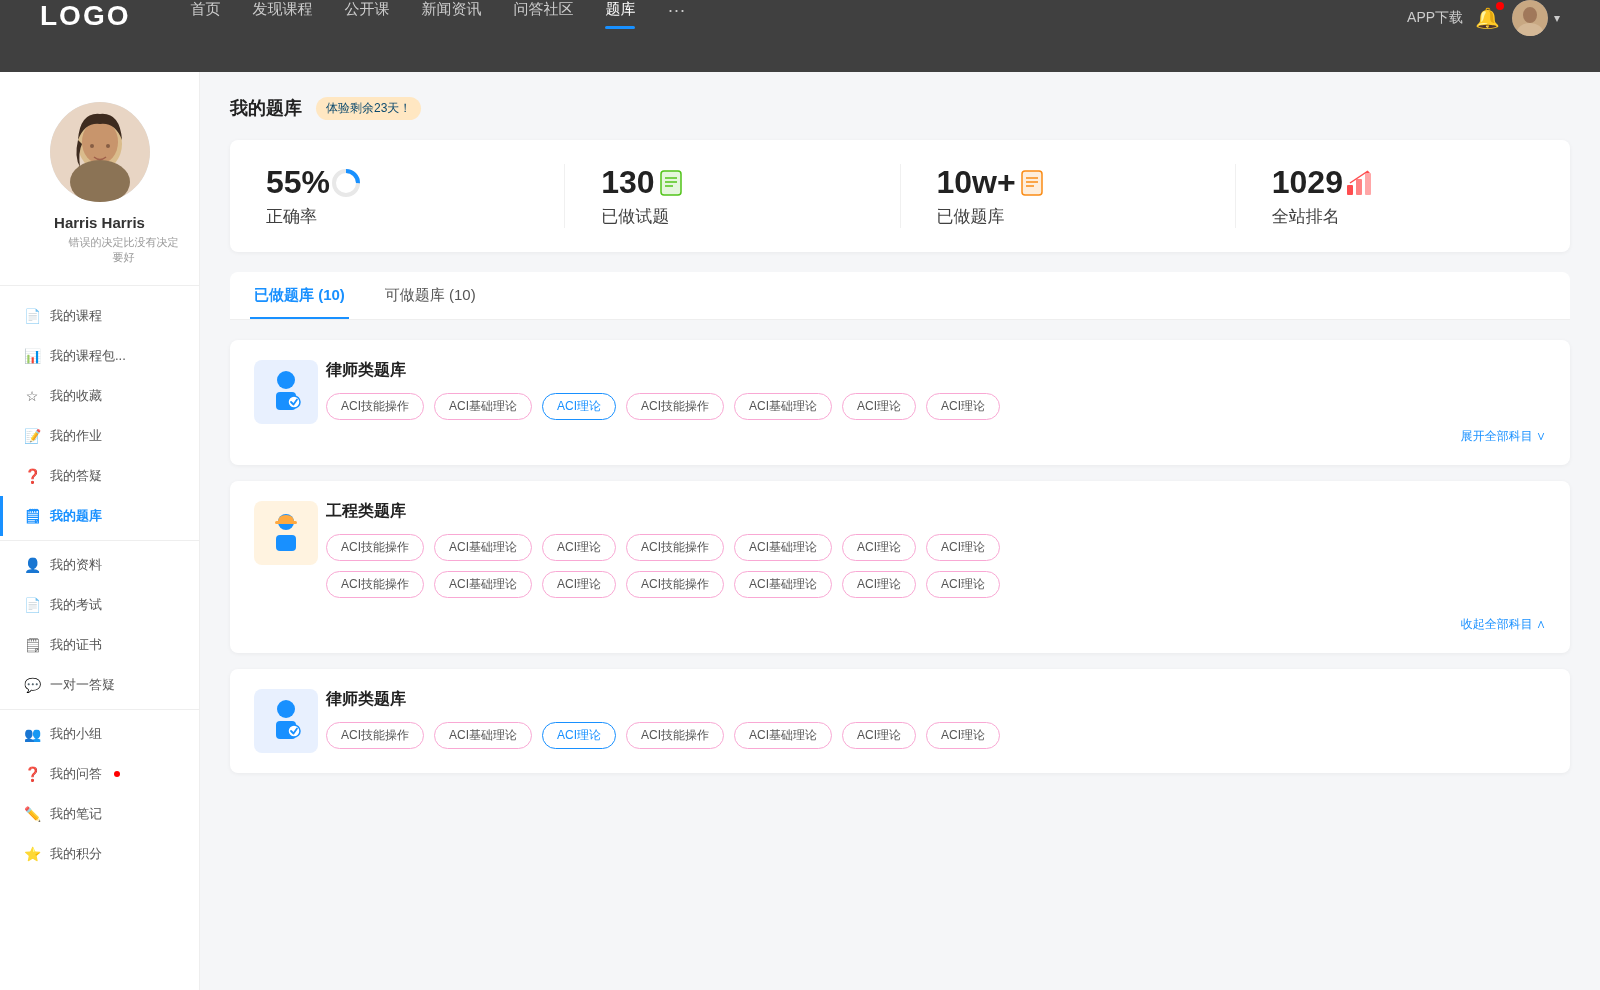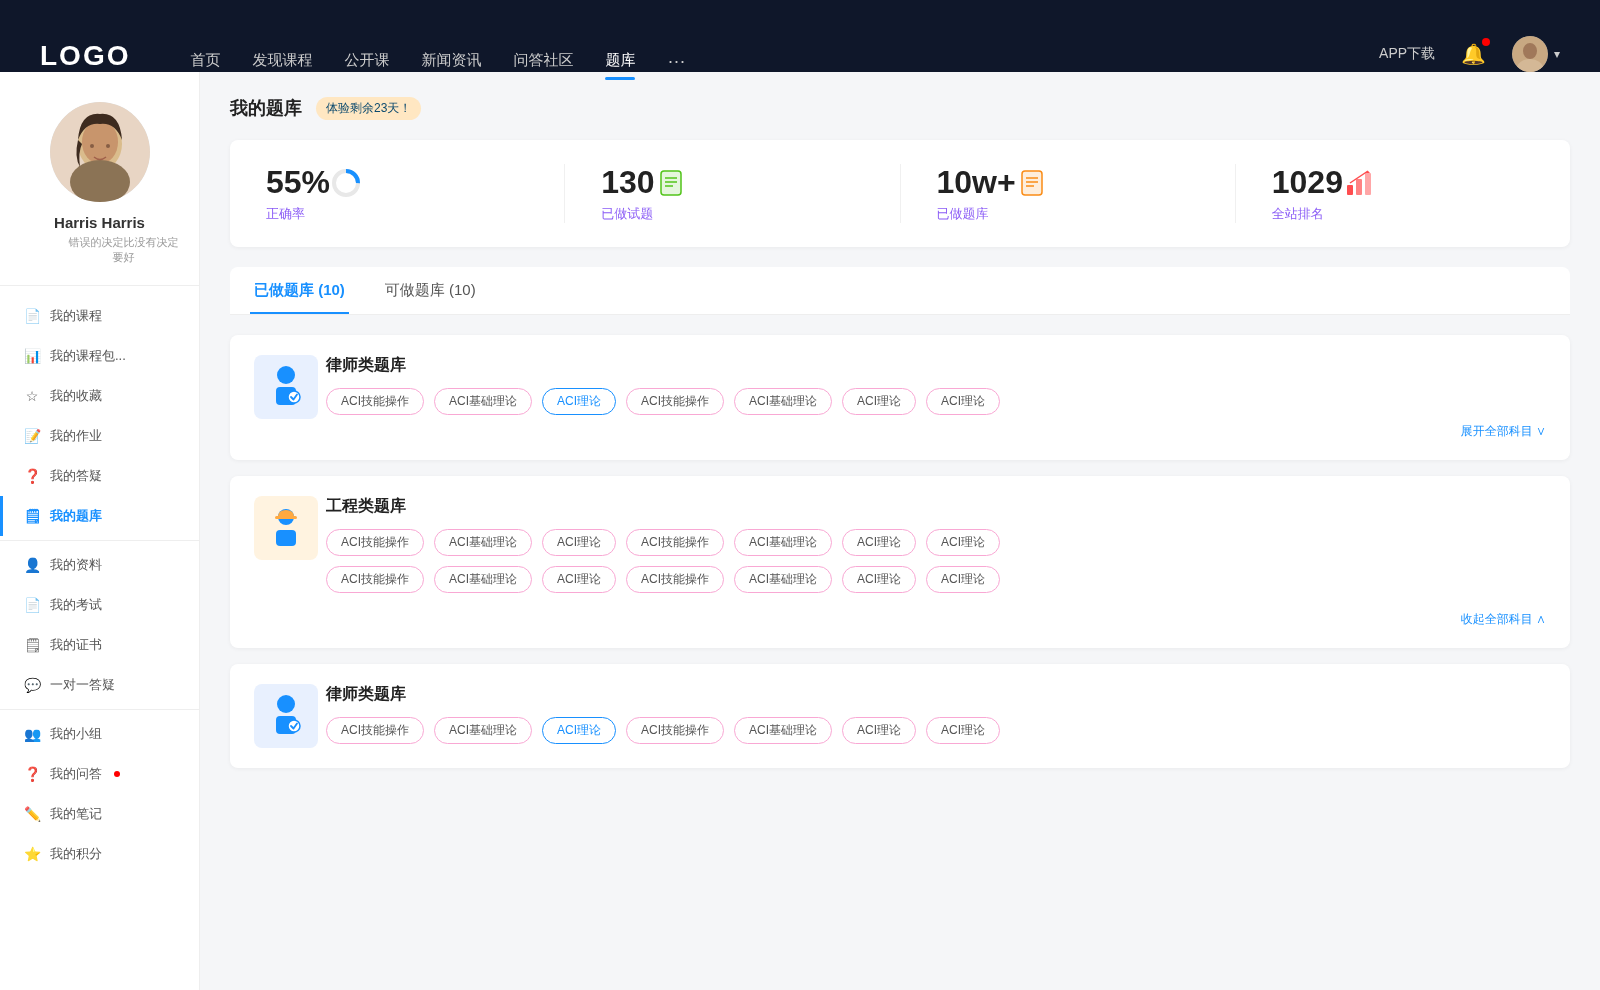--- a/index.html
+++ b/index.html
@@ -1,23 +1,23 @@
 <!DOCTYPE html>
 <html><head>
   <meta charset="utf-8">
   <style>
     * { box-sizing: border-box; margin: 0; padding: 0; }
     body { font-family: -apple-system, BlinkMacSystemFont, "PingFang SC", "Microsoft YaHei", sans-serif; background: #f0f2f5; }
 
     
     .navbar {
-      background: #0f172a;
+      background: #404040;
       height: 72px;
       display: flex;
-      align-items: flex-end;
+      align-items: flex-start;
       padding: 0 40px;
       position: relative;
     }
     .navbar-logo {
       color: #fff;
       font-size: 28px;
       font-weight: 900;
       letter-spacing: 2px;
       margin-right: 60px;
     }
@@ -41,21 +41,21 @@
       bottom: -8px;
       left: 0; right: 0;
       height: 3px;
       background: #1890ff;
       border-radius: 2px;
     }
     .nav-dots { color: #ccc; font-size: 18px; cursor: pointer; }
     .navbar-right {
       display: flex;
       align-items: center;
-      gap: 26px;
+      gap: 12px;
       margin-left: auto;
     }
     .app-download { color: #ccc; font-size: 14px; cursor: pointer; }
     .bell-icon { color: #fff; font-size: 20px; cursor: pointer; position: relative; }
     .bell-badge {
       position: absolute;
       top: -4px; right: -4px;
       width: 8px; height: 8px;
       background: red;
       border-radius: 50%;
@@ -174,21 +174,21 @@
       align-items: flex-start;
       padding: 0 36px;
       border-right: 1px solid #f0f0f0;
     }
     .stat-item:last-child { border-right: none; }
     .stat-top {
       display: flex;
       align-items: center;
     }
     .stat-value { font-size: 32px; font-weight: 700; color: #222; }
-    .stat-label { font-size: 13px; color: #8b5cf6; margin-top: 4px; }
+    .stat-label { font-size: 17px; color: #404040; margin-top: 4px; }
 
     
     .tabs-row {
       display: flex;
       gap: 32px;
       margin-bottom: 20px;
       border-bottom: 1px solid #eee;
       background: #fff;
       padding: 0 0 0 20px;
       border-radius: 8px 8px 0 0;

